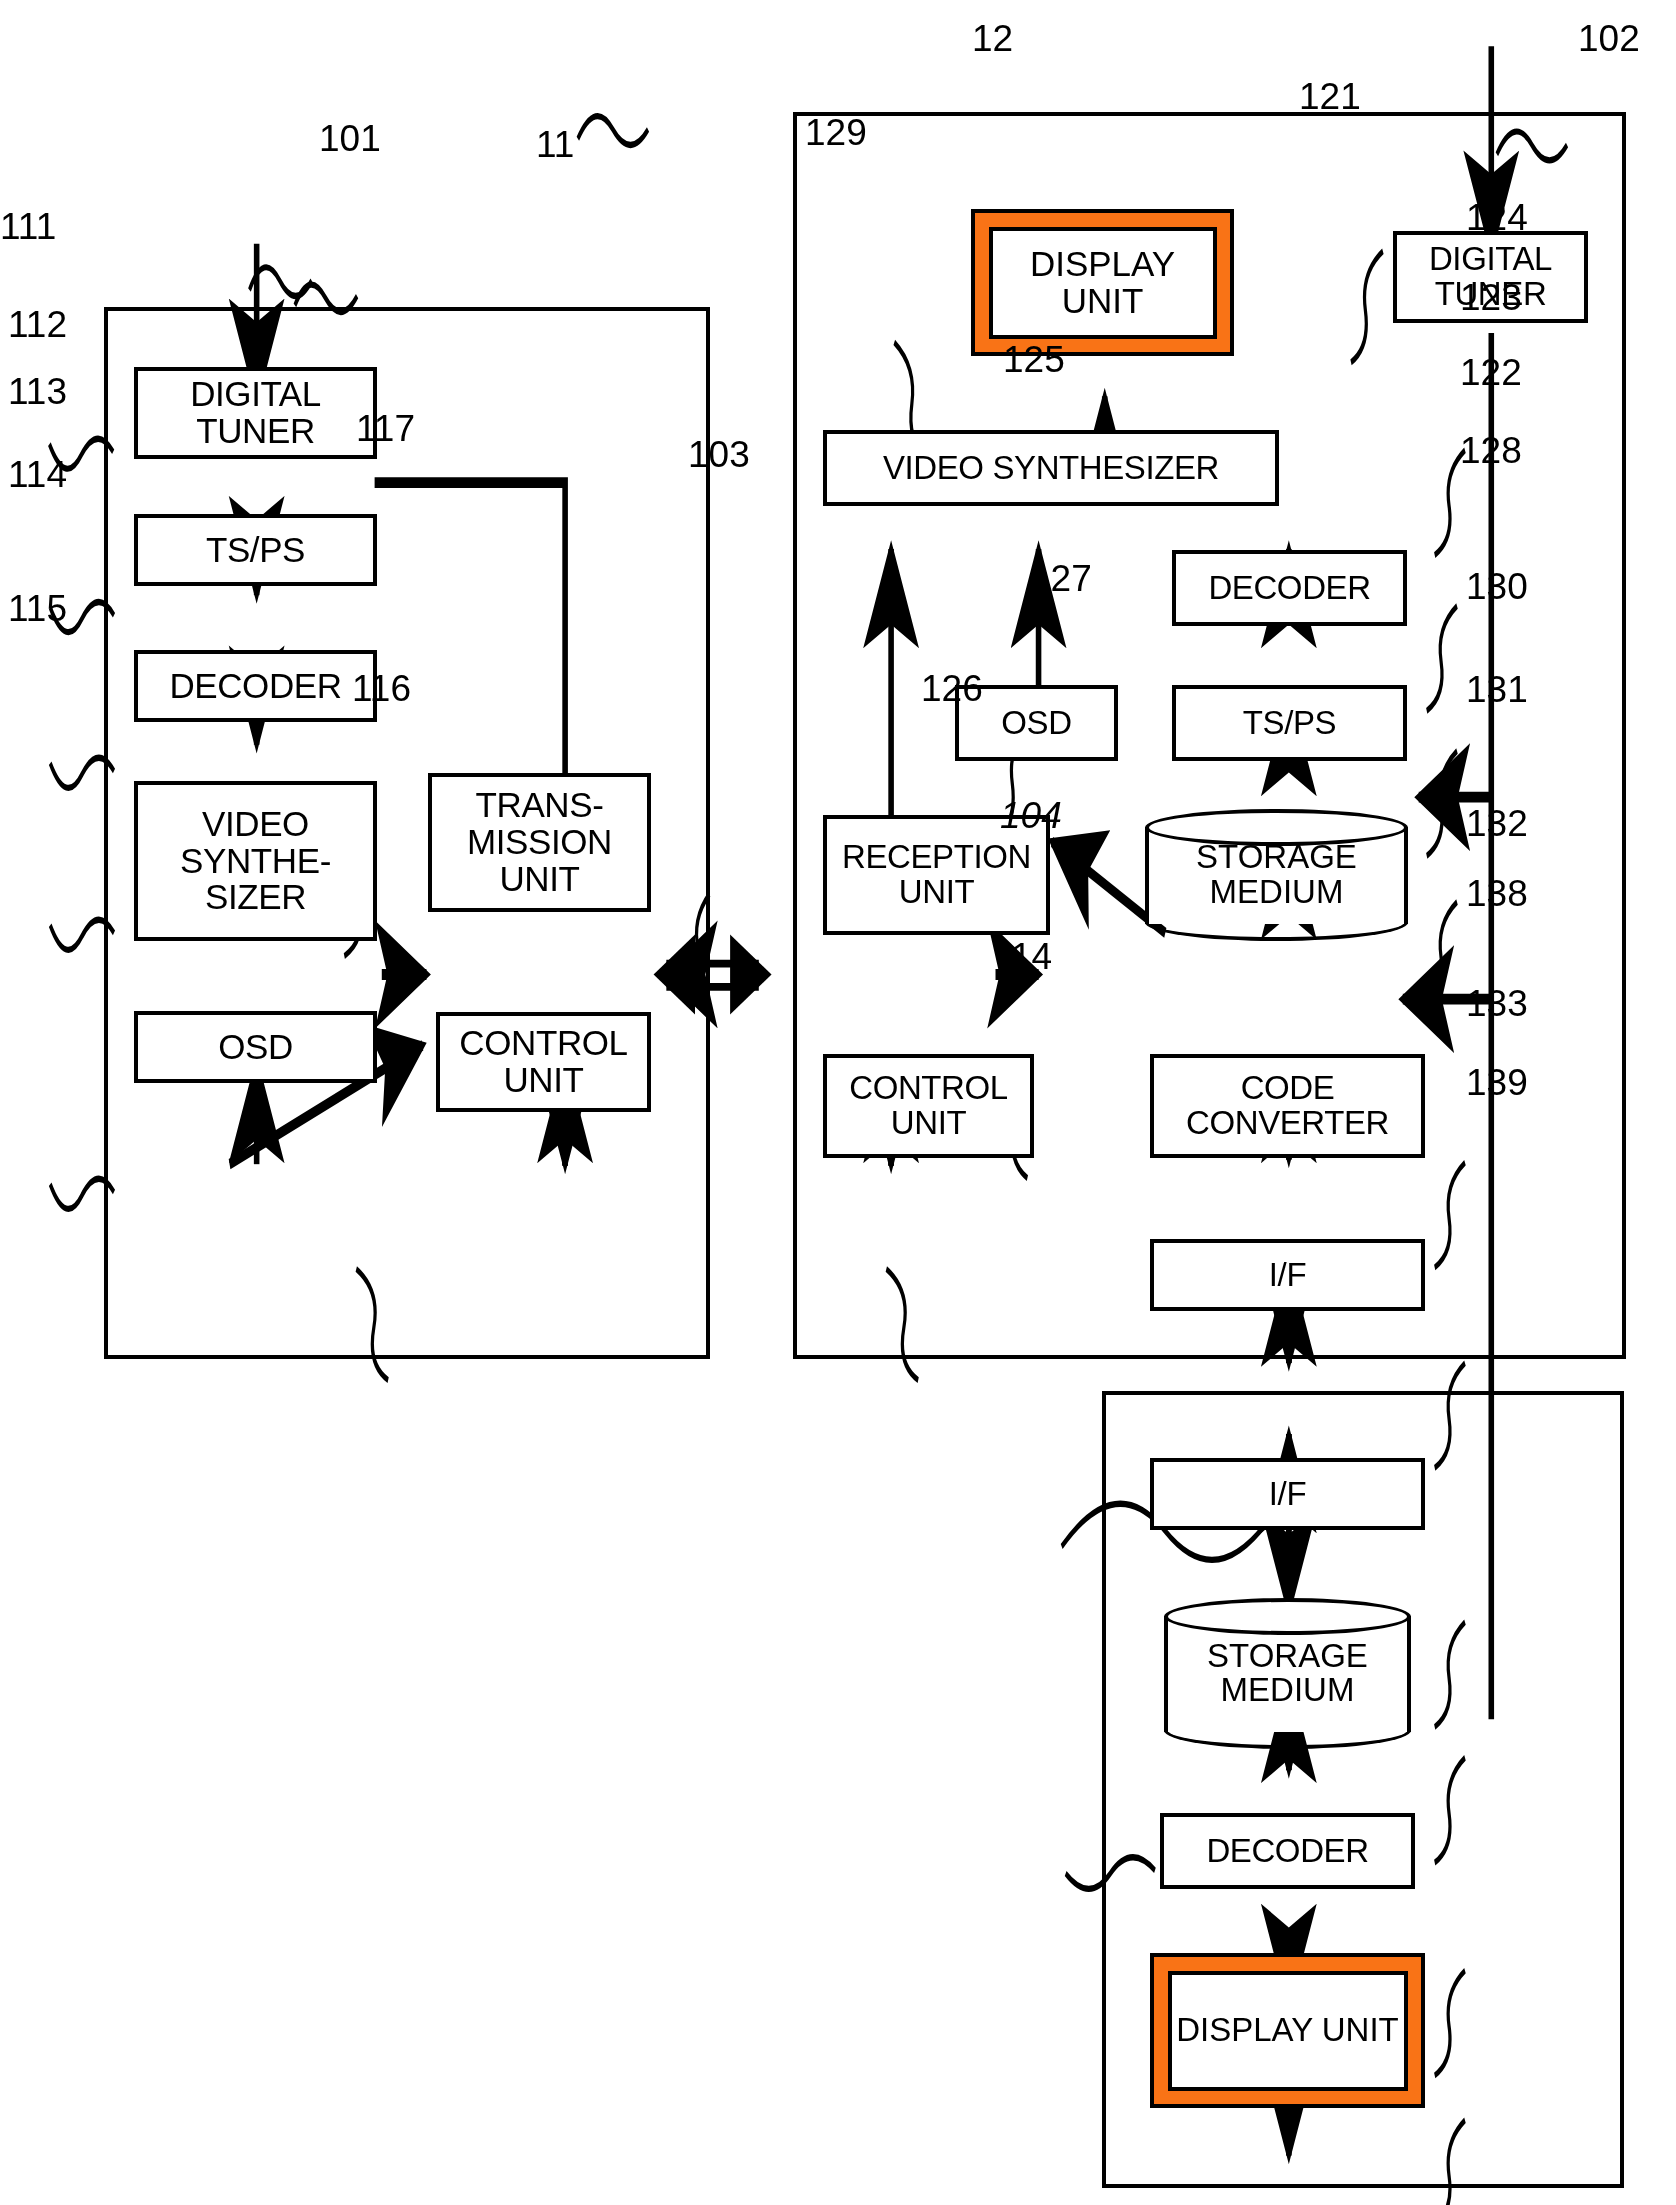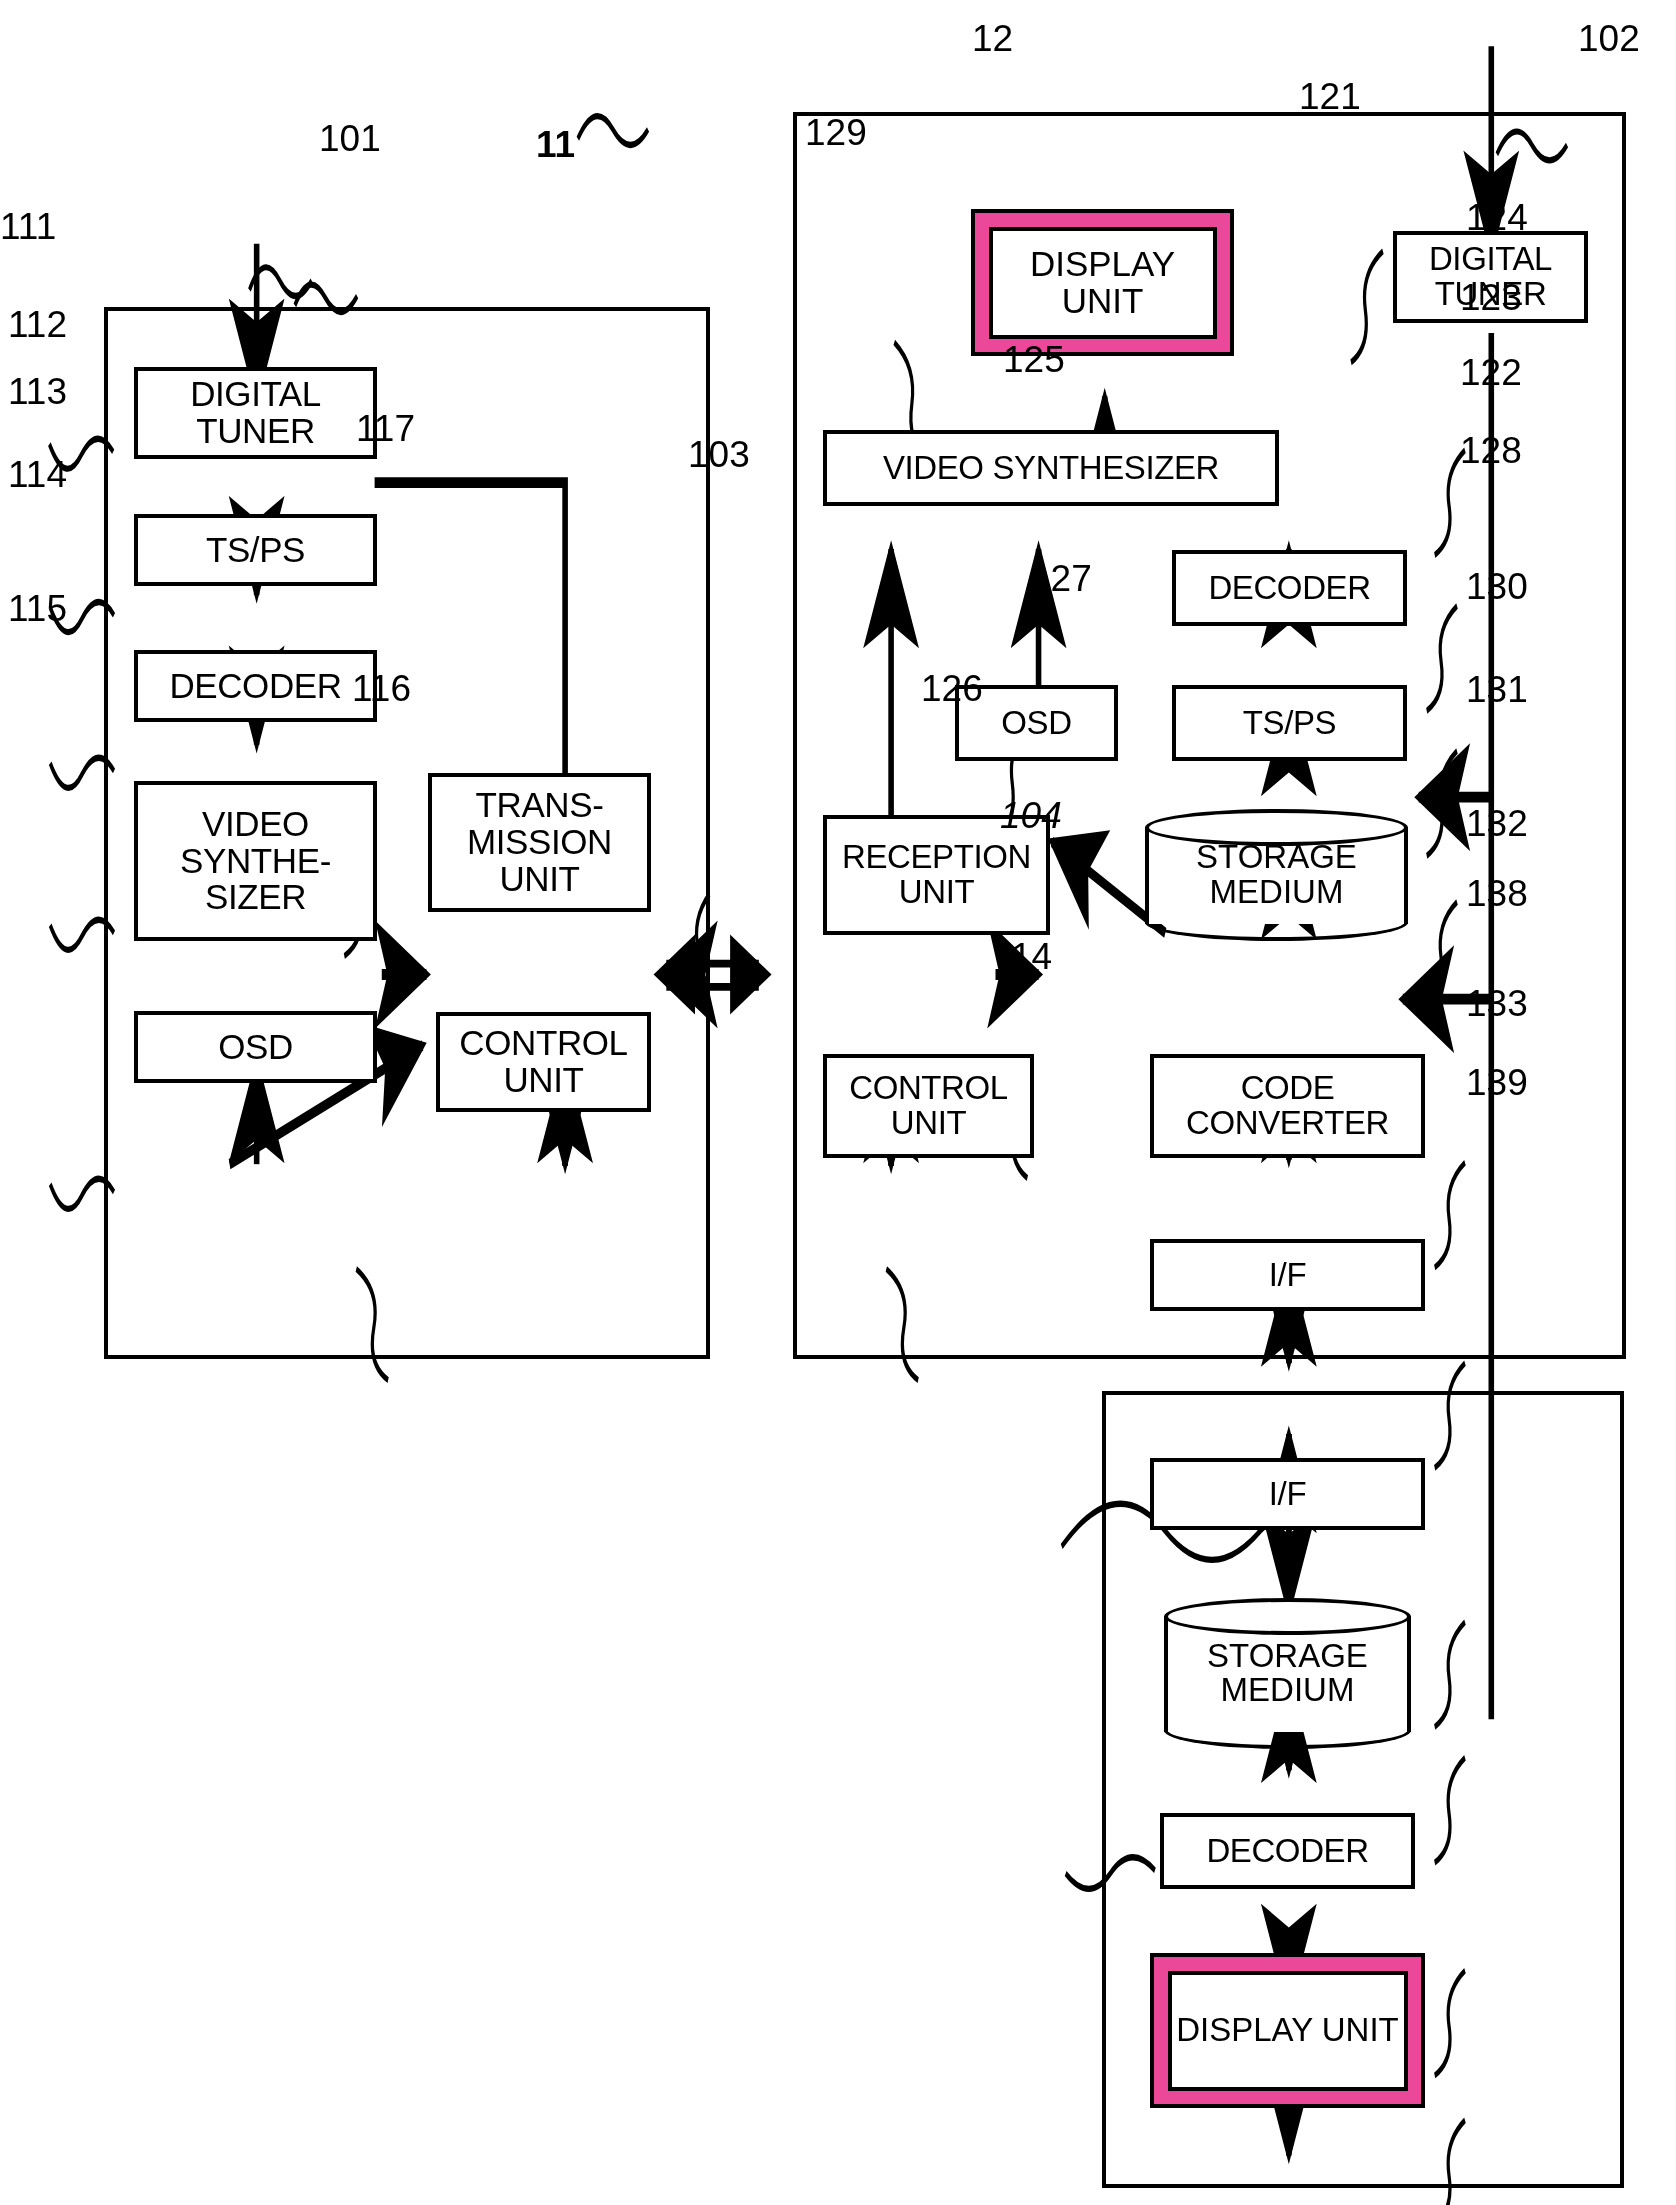--- a/index.html
+++ b/index.html
@@ -34,21 +34,21 @@
     line-height: 1.05;
     font-weight: 400;
     letter-spacing: -0.4px;
   }
   .box .lbl { display: block; width: 100%; white-space: pre-line; }
   
   .displaybox {
     position: absolute;
     box-sizing: border-box;
     border: 4.8px solid #000;
-    background: #ec4899;
+    background: #f97316;
     display: flex;
     align-items: center;
     justify-content: center;
   }
   .displaybox .inner {
     box-sizing: border-box;
     border: 4px solid #000;
     background: #fff;
     width: calc(100% - 27px);
     height: calc(100% - 27px);
@@ -368,21 +368,21 @@
   </div>
 
   <div class="displaybox" style="left:1150px; top:1953px; width:275px; height:155px;">
     <div class="inner fs42">
       <span class="lbl">DISPLAY
 UNIT</span>
     </div>
   </div>
 
   <div class="ref" style="left:319px; top:118px;">101</div>
-  <div class="ref" style="left:536px; top:124px;font-weight:bold;">11</div>
+  <div class="ref" style="left:536px; top:124px;">11</div>
   <div class="ref" style="left:972px; top:17.5px;">12</div>
   <div class="ref" style="left:1578px; top:17.5px;">102</div>
   <div class="ref" style="left:1299px; top:76px;">121</div>
   <div class="ref" style="left:805px; top:112px;">129</div>
 
   <div class="ref" style="left:0; top:206px;">111</div>
   <div class="ref" style="left:8px; top:304px;">112</div>
   <div class="ref" style="left:8px; top:371px;">113</div>
   <div class="ref" style="left:8px; top:454px;">114</div>
   <div class="ref" style="left:8px; top:588px;">115</div>

